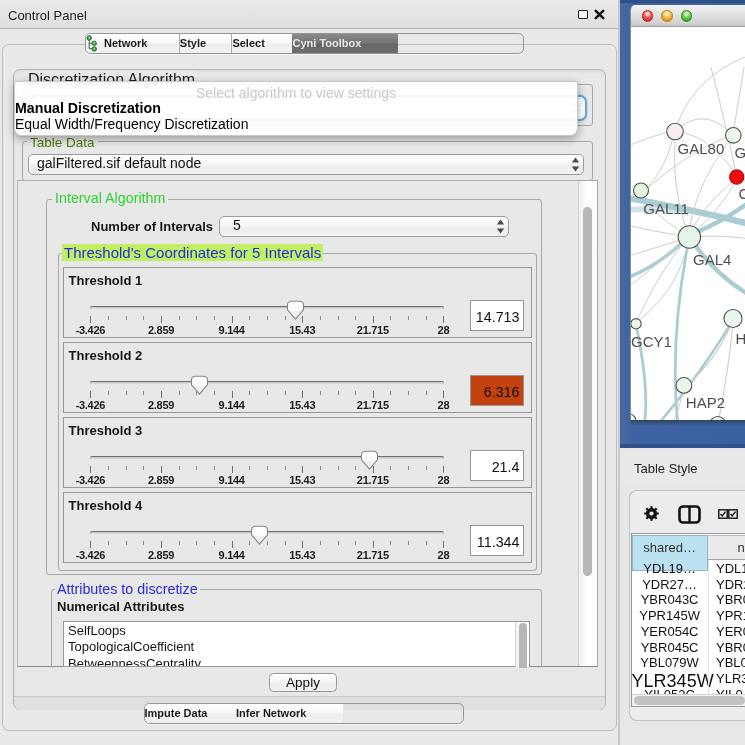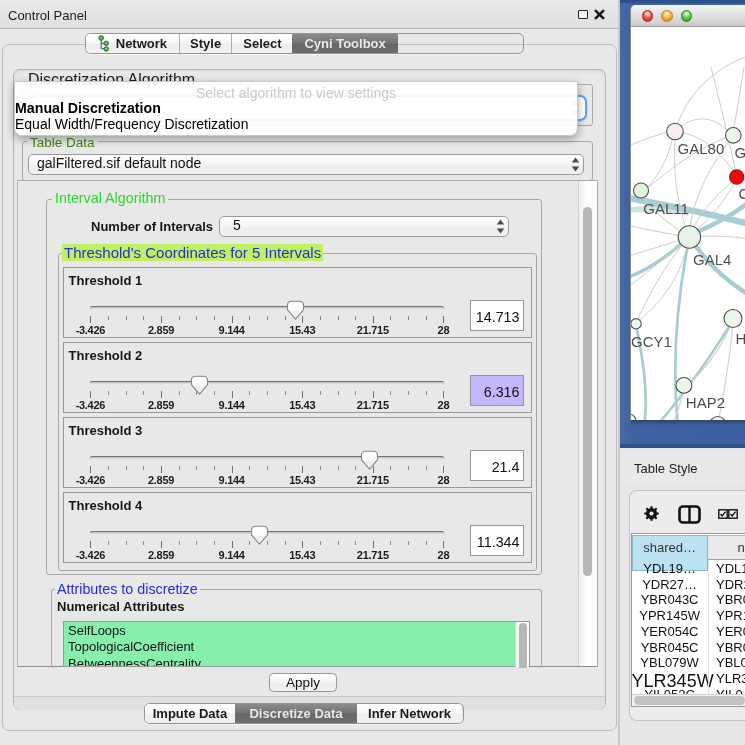--- a/index.html
+++ b/index.html
@@ -1,16 +1,16 @@
 <!DOCTYPE html>
 <html><head><meta charset="utf-8"><style>
 *{margin:0;padding:0;box-sizing:border-box}
 html,body{width:745px;height:745px;overflow:hidden;font-family:"Liberation Sans",sans-serif;background:#e8e8e8;position:relative}
 .abs{position:absolute}
-.seg{display:flex;align-items:center;justify-content:center;font-size:13px;font-weight:bold;color:#1b1b1b;height:100%;}
+.seg{display:flex;align-items:center;font-size:11px;font-weight:bold;color:#1b1b1b;height:100%;}
 .segline{border-left:1px solid #acacac;}
 .dark{background:linear-gradient(#8b8b8b,#737373 48%,#666666 52%,#6e6e6e);color:#e9e9e9;}
 .light{background:linear-gradient(#ffffff,#f7f7f7 45%,#eeeeee 55%,#f1f1f1);}
 </style></head><body>
 <div style="position:absolute;left:0;top:0;width:619px;height:745px;background:#e8e8e8;"></div>
 <div style="position:absolute;left:0;top:0;width:619px;height:29px;background:linear-gradient(#e9e9e9,#dfdfdf);border-bottom:1px solid #b2b2b2;"></div>
 <div style="position:absolute;left:8px;top:8px;font-size:13px;color:#1c1c1c;">Control Panel</div>
 <div style="position:absolute;left:578px;top:9.5px;width:9.5px;height:9.5px;border:1.6px solid #222;border-radius:1px;background:#f4f4f4;"></div>
 <svg class="abs" style="left:594px;top:9px" width="11" height="11" viewBox="0 0 11 11">
 <path d="M1.8 1.8 L9.2 9.2 M9.2 1.8 L1.8 9.2" stroke="#161616" stroke-width="2.6" stroke-linecap="round"></path>
@@ -137,21 +137,21 @@
 <defs>
       <linearGradient id="tg1" x1="0" y1="0" x2="0" y2="1">
 <stop offset="0" stop-color="#ffffff"></stop>
         <stop offset="0.55" stop-color="#fbfbfb"></stop>
         <stop offset="0.56" stop-color="#efefef"></stop>
         <stop offset="1" stop-color="#f2f2f2"></stop>
       </linearGradient>
     </defs>
 <path d="M 1.5 5.2 Q 1.5 1.2 5.5 1.2 L 13.5 1.2 Q 17.5 1.2 17.5 5.2 L 17.5 9.8 L 9.5 19.2 L 1.5 9.8 Z" fill="url(#tg1)" stroke="#868686" stroke-width="1.1"></path>
 </svg>
-<div style="position:absolute;left:470px;top:375px;width:54px;height:31px;background:#c4b5fd;border:1px solid #959595;font-size:14.3px;color:#111;text-align:right;line-height:32.5px;padding-right:3.5px;box-sizing:border-box;">6.316</div>
+<div style="position:absolute;left:470px;top:375px;width:54px;height:31px;background:#c2410c;border:1px solid #959595;font-size:14.3px;color:#111;text-align:right;line-height:32.5px;padding-right:3.5px;box-sizing:border-box;">6.316</div>
 <div style="position:absolute;left:63px;top:417px;width:469px;height:70.5px;border:1px solid #989898;"></div>
 <div style="position:absolute;left:68.5px;top:422.5px;font-size:13px;font-weight:bold;color:#161616;">Threshold 3</div>
 <div style="position:absolute;left:90.0px;top:455.5px;width:354.0px;height:4.5px;border-radius:2.5px;background:linear-gradient(#8f8f8f,#c9c9c9 30%,#ededed 95%);box-shadow:inset 0 1px 1px rgba(0,0,0,0.35);"></div>
 <div style="position:absolute;left:90.4px;top:465.5px;width:1px;height:7px;background:#6f6f6f;"></div>
 <div style="position:absolute;left:108.1px;top:465.5px;width:1px;height:4px;background:#8a8a8a;"></div>
 <div style="position:absolute;left:125.7px;top:465.5px;width:1px;height:4px;background:#8a8a8a;"></div>
 <div style="position:absolute;left:143.3px;top:465.5px;width:1px;height:4px;background:#8a8a8a;"></div>
 <div style="position:absolute;left:161.0px;top:465.5px;width:1px;height:7px;background:#6f6f6f;"></div>
 <div style="position:absolute;left:178.7px;top:465.5px;width:1px;height:4px;background:#8a8a8a;"></div>
 <div style="position:absolute;left:196.3px;top:465.5px;width:1px;height:4px;background:#8a8a8a;"></div>
@@ -225,29 +225,28 @@
         <stop offset="0.56" stop-color="#efefef"></stop>
         <stop offset="1" stop-color="#f2f2f2"></stop>
       </linearGradient>
     </defs>
 <path d="M 1.5 5.2 Q 1.5 1.2 5.5 1.2 L 13.5 1.2 Q 17.5 1.2 17.5 5.2 L 17.5 9.8 L 9.5 19.2 L 1.5 9.8 Z" fill="url(#tg3)" stroke="#868686" stroke-width="1.1"></path>
 </svg>
 <div style="position:absolute;left:470px;top:525px;width:54px;height:31px;background:#fff;border:1px solid #959595;font-size:14.3px;color:#111;text-align:right;line-height:32.5px;padding-right:3.5px;box-sizing:border-box;">11.344</div>
 <div style="position:absolute;left:51px;top:588.5px;width:491px;height:79px;border:1px solid #a8a8a8;border-radius:3px;border-bottom:none;"></div>
 <div style="position:absolute;left:55px;top:581px;font-size:14.3px;color:#2a2ad8;background:#e8e8e8;padding:0 2px;">Attributes to discretize</div>
 <div style="position:absolute;left:57px;top:598.5px;font-size:13px;font-weight:bold;color:#161616;">Numerical Attributes</div>
-<div style="position:absolute;left:63px;top:620.5px;width:467px;height:46.5px;background:#86efac;border:1px solid #989898;overflow:hidden;">
+<div style="position:absolute;left:63px;top:620.5px;width:467px;height:46.5px;background:#ffffff;border:1px solid #989898;overflow:hidden;">
     <div style="position:absolute;left:4px;top:1.5px;font-size:13px;color:#141414;line-height:16.4px;">SelfLoops<br>TopologicalCoefficient<br>BetweennessCentrality</div>
   </div>
 <div style="position:absolute;left:515px;top:621.5px;width:14px;height:45px;background:linear-gradient(90deg,#f2f2f2,#ffffff 50%,#fbfbfb);border-left:1px solid #d6d6d6;"></div>
 <div style="position:absolute;left:518.5px;top:622.5px;width:8px;height:45px;background:#b7b7b7;border-radius:4px 4px 0 0;"></div>
 <div style="position:absolute;left:269px;top:672.5px;width:68px;height:19px;background:linear-gradient(#ffffff,#f6f6f6 45%,#ededed 60%,#f1f1f1);border:1px solid #979797;border-radius:4.5px;font-size:13.5px;color:#111;text-align:center;line-height:17.5px;">Apply</div>
 <div style="position:absolute;left:143.5px;top:702.5px;width:320px;height:21px;border:1px solid #959595;border-radius:5.5px;overflow:hidden;display:flex;box-shadow:0 1px 0 rgba(255,255,255,0.5);">
 <div class="seg light" style="width:91.5px">Impute Data</div>
-<div class="seg dark" style="width:122px">Discretize Data</div>
 <div class="seg light" style="width:106.5px">Infer Network</div>
 </div>
 <div style="position:absolute;left:618px;top:0;width:1.5px;height:745px;background:#c9c9c9;"></div>
 <div style="position:absolute;left:619.5px;top:0;width:125.5px;height:448px;background:linear-gradient(90deg,#46699f,#3c62a2 12%,#3a60a1);"></div>
 <div style="position:absolute;left:619.5px;top:0;width:125.5px;height:3px;background:#2f4f87;"></div>
 <div style="position:absolute;left:619.5px;top:444px;width:125.5px;height:4px;background:#30508a;"></div>
 <div style="position:absolute;left:630px;top:5px;width:115px;height:21.5px;background:linear-gradient(#f4f4f4,#d2d2d2 85%,#c6c6c6);border-bottom:1px solid #9d9d9d;border-left:1px solid #8c8c8c;border-radius:5px 0 0 0;"></div>
 <div style="position:absolute;left:641.5px;top:10.4px;width:11.6px;height:11.6px;border-radius:50%;background:radial-gradient(circle at 50% 30%, #ffffff 0%, #f0524a 45%, #b1241f 100%);border:0.8px solid #b1241f;"></div>
 <div style="position:absolute;left:661.0px;top:10.4px;width:11.6px;height:11.6px;border-radius:50%;background:radial-gradient(circle at 50% 30%, #ffffff 0%, #f5b73f 45%, #c07f17 100%);border:0.8px solid #c07f17;"></div>
 <div style="position:absolute;left:680.7px;top:10.4px;width:11.6px;height:11.6px;border-radius:50%;background:radial-gradient(circle at 50% 30%, #ffffff 0%, #5fd044 45%, #2d8a1e 100%);border:0.8px solid #2d8a1e;"></div>

